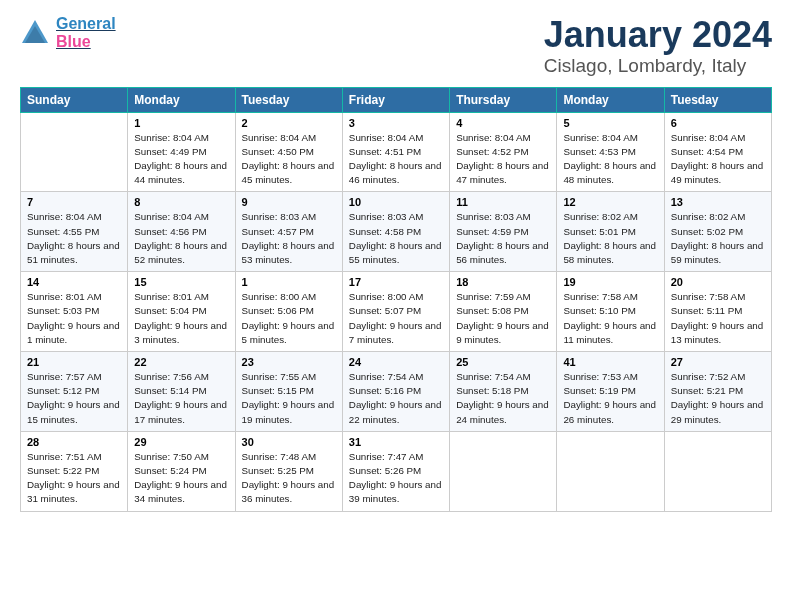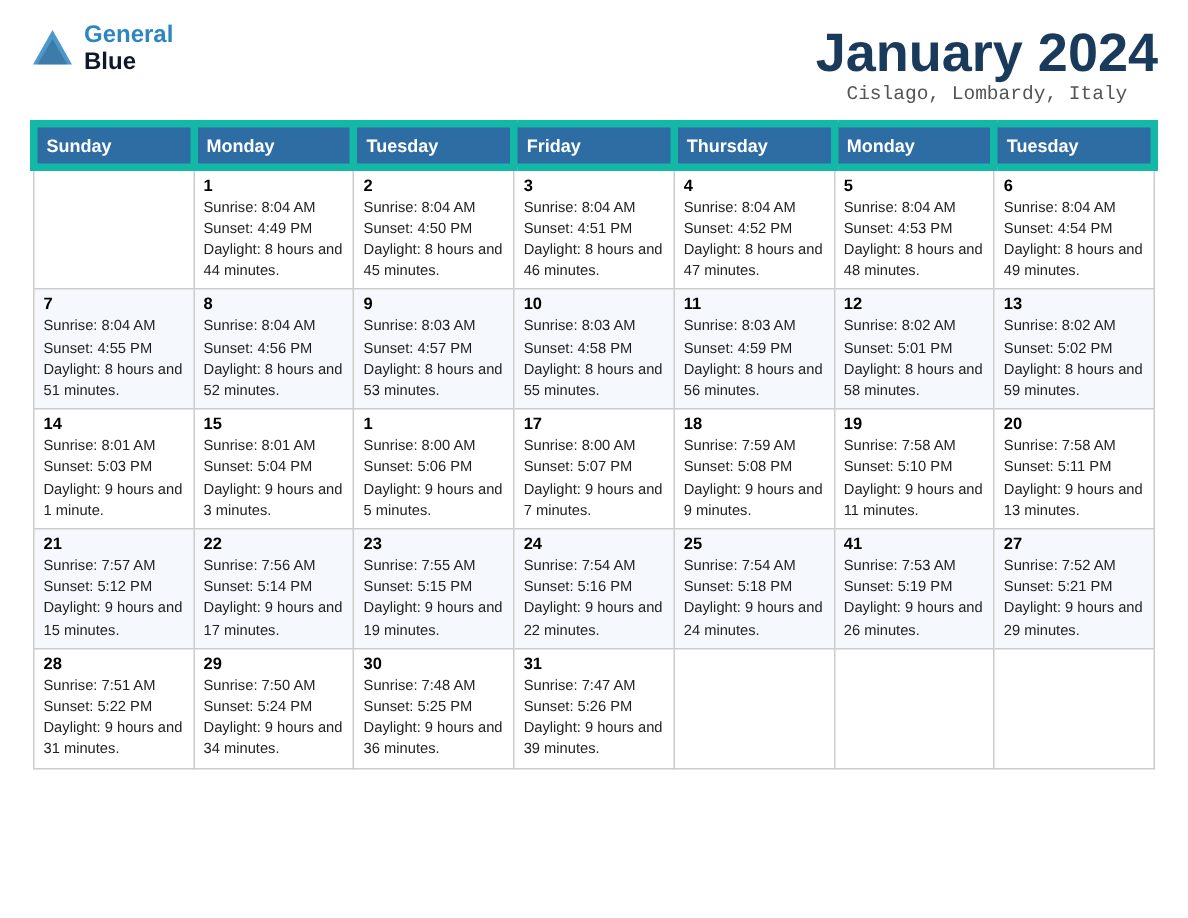--- a/index.html
+++ b/index.html
@@ -25,55 +25,55 @@
     .logo {
       display: flex;
       align-items: center;
       gap: 6px;
     }
     .logo-text {
       font-size: 16px;
       font-weight: bold;
       color: #1a3a5c;
       line-height: 1.1;
+      text-decoration: underline;
     }
     .logo-text span {
       color: #2e86c1;
     }
     .logo-icon {
       width: 30px;
       height: 30px;
     }
     .title-block {
-      text-align: center;
+      text-align: left;
     }
     .month-title {
       font-size: 36px;
       font-weight: bold;
       color: #1a3a5c;
       line-height: 1.1;
     }
     .location {
-      font-size: 13px;
+      font-size: 19px;
       color: #555;
-      font-family: Liberation Mono, monospace;
     }
     table {
       width: 100%;
       border-collapse: collapse;
       font-size: 10.5px;
     }
     thead tr th {
       background-color: #2e6da4;
       color: #fff;
       padding: 5px 6px;
       text-align: left;
       font-size: 12px;
       font-weight: bold;
-      border: 5px solid #14b8a6;
+      border: 1px solid #14b8a6;
     }
     tbody tr td {
       border: 1px solid #ccc;
       padding: 4px 6px;
       vertical-align: top;
       height: 75px;
       width: calc(100% / 7);
       background: #fff;
     }
     tbody tr:nth-child(even) td {
@@ -99,21 +99,21 @@
 
 <div class="page">
   <div class="header">
     <div class="logo">
       <svg class="logo-icon" viewBox="0 0 30 30" xmlns="http://www.w3.org/2000/svg">
         <polygon points="15,2 28,25 2,25" fill="#2e86c1" opacity="0.85"></polygon>
         <polygon points="15,8 25,25 5,25" fill="#1a3a5c" opacity="0.3"></polygon>
       </svg>
       <div class="logo-text">
         <div><span>General</span></div>
-        <div><span style="color:#0f172a">Blue</span></div>
+        <div><span style="color:#ec4899">Blue</span></div>
       </div>
     </div>
     <div class="title-block">
       <div class="month-title">January 2024</div>
       <div class="location">Cislago, Lombardy, Italy</div>
     </div>
   </div>
 
   <table>
     <thead>

